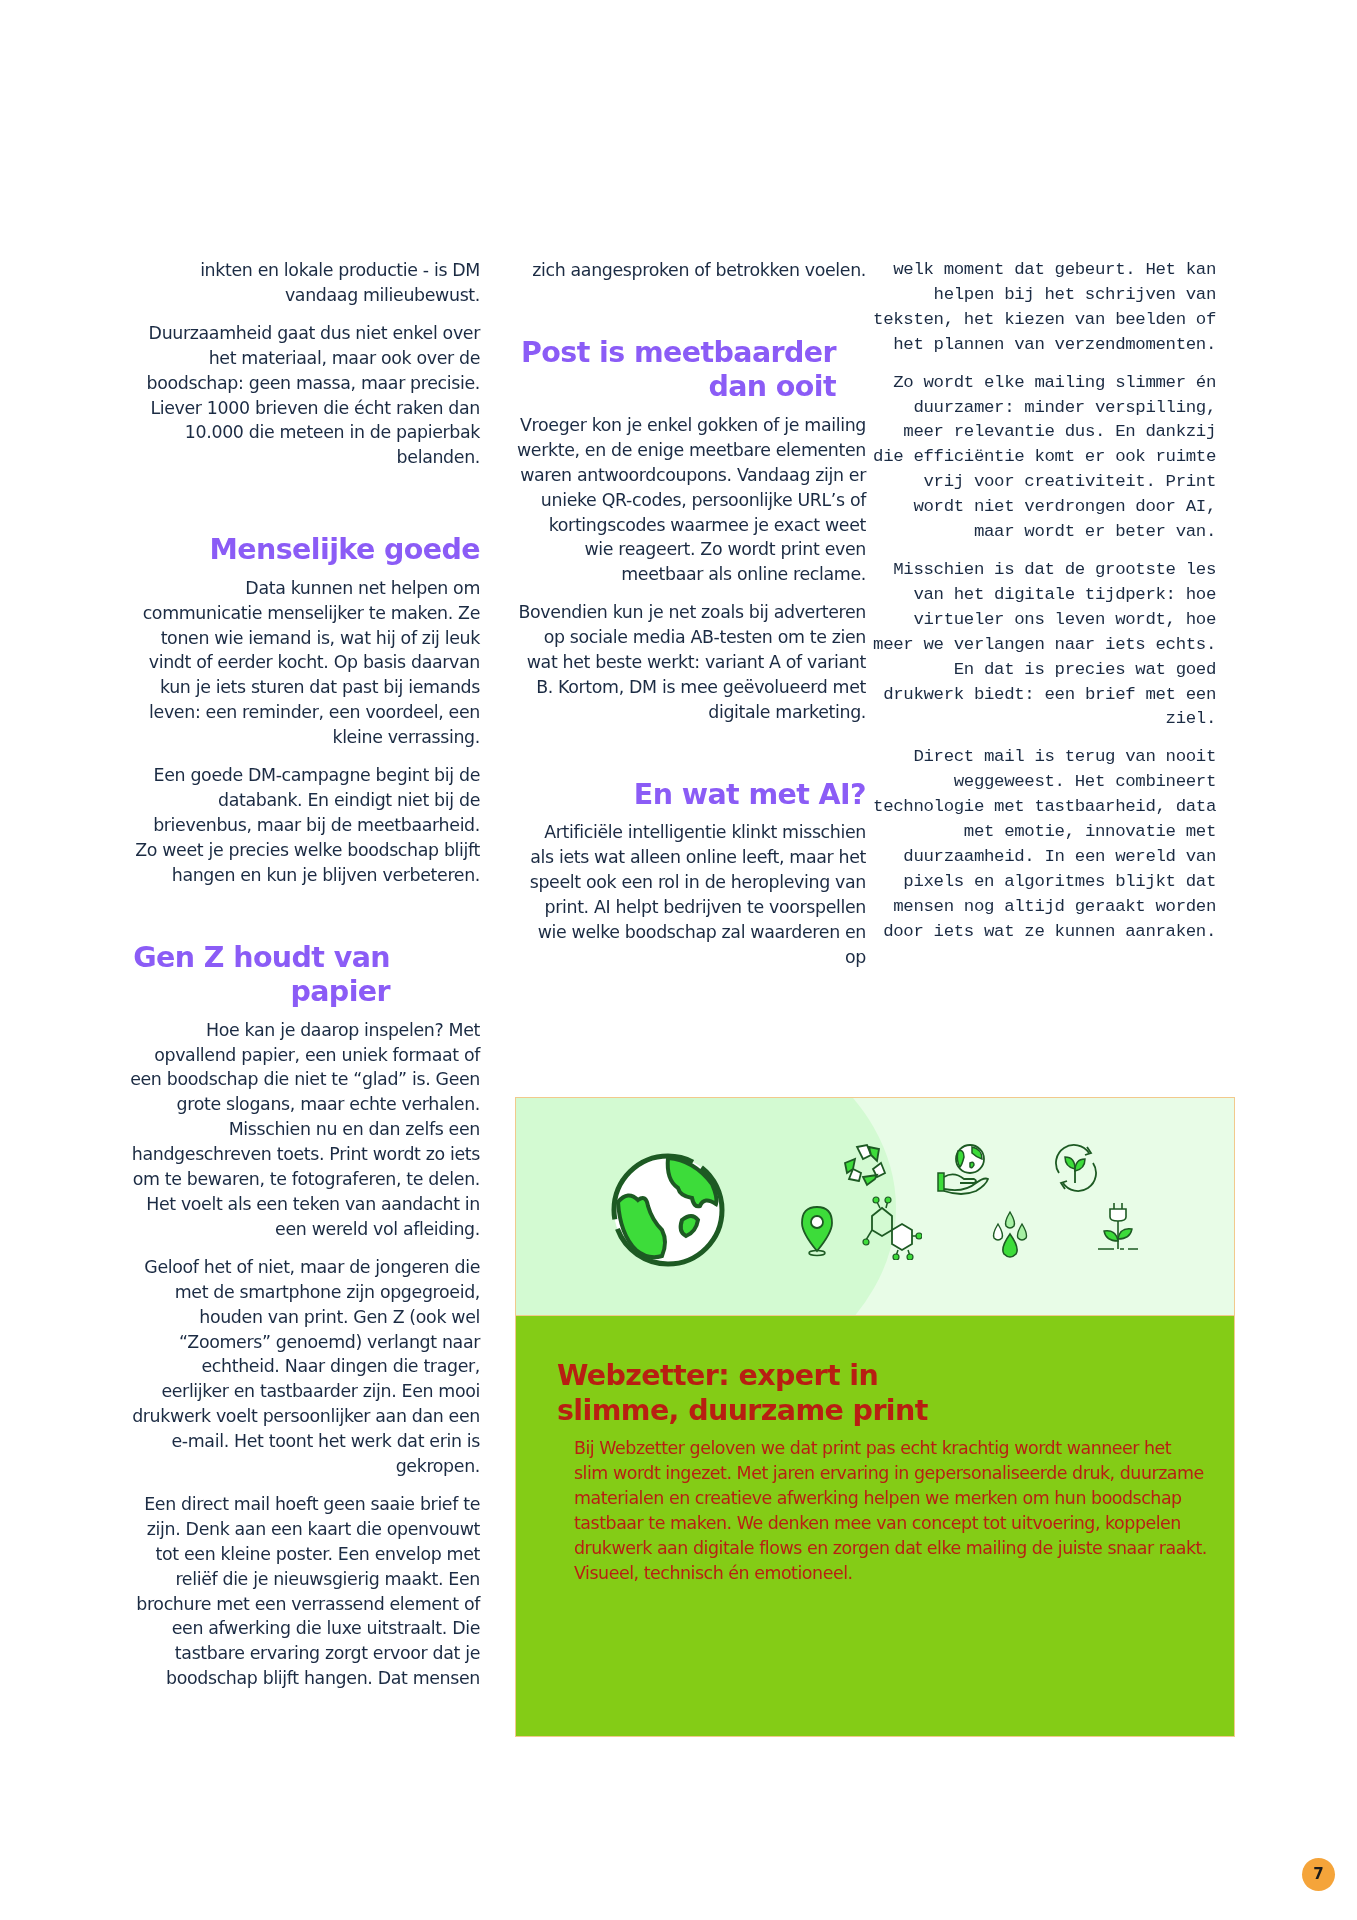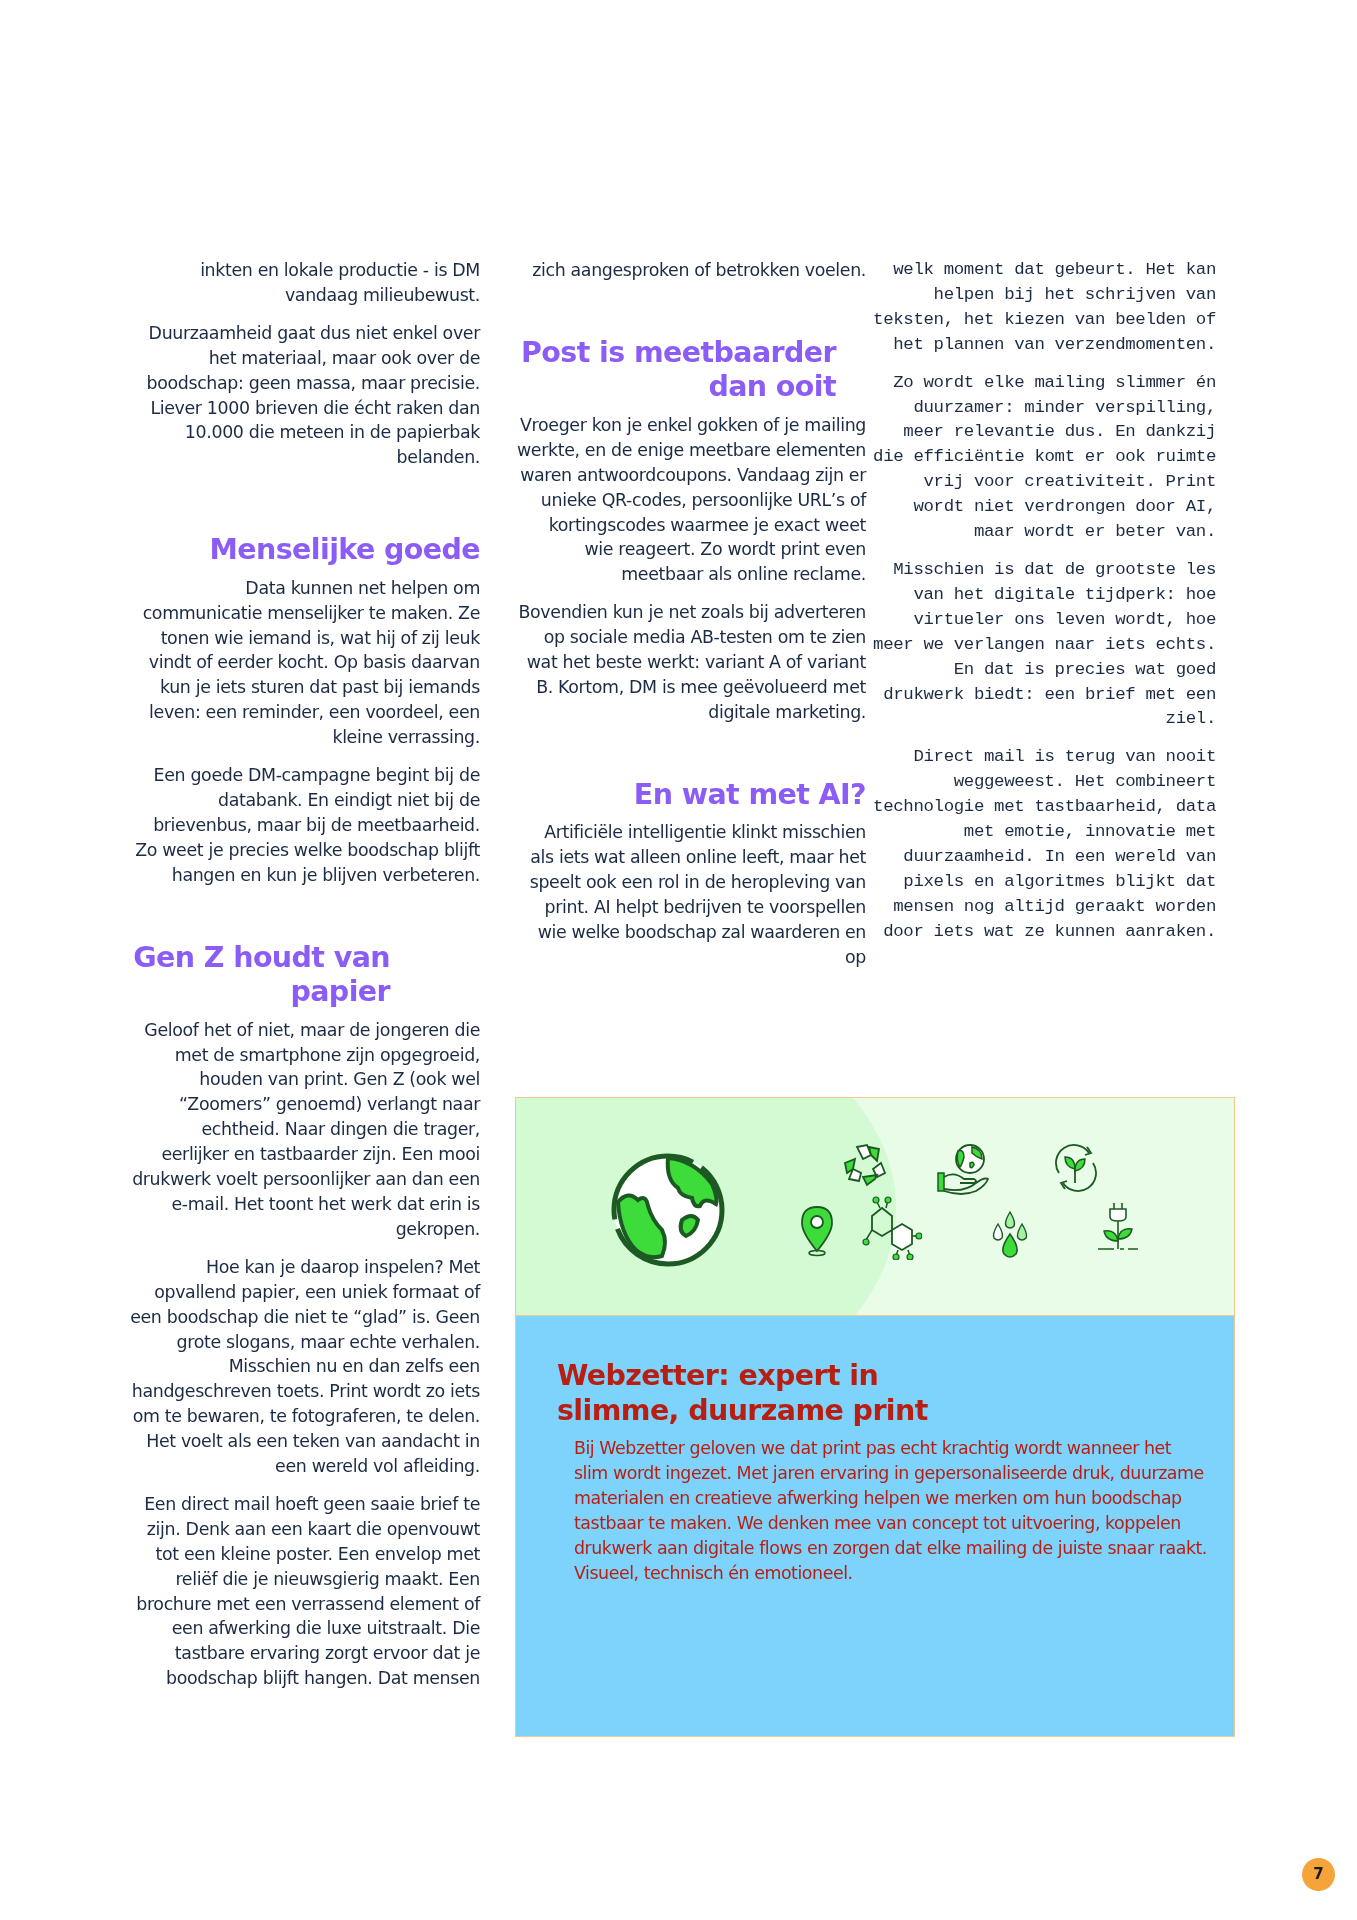--- a/index.html
+++ b/index.html
@@ -38,21 +38,21 @@
       color: #8b5cf6;
     }
     .promo {
       position: absolute;
       left: 515px;
       top: 1097px;
       width: 720px;
       height: 640px;
       border: 1.5px solid #f2c98c;
       box-sizing: border-box;
-      background: #7dd3fc;
+      background: #84cc16;
     }
     .promo-art {
       position: absolute;
       left: 0; top: 0;
       width: 100%;
       height: 217px;
       background: #e8fce7;
       border-bottom: 1.5px solid #f2c98c;
       overflow: hidden;
     }
@@ -105,22 +105,22 @@
 
 <div class="col col-1">
   <p>inkten en lokale productie - is DM vandaag milieubewust.</p>
   <p>Duurzaamheid gaat dus niet enkel over het materiaal, maar ook over de boodschap: geen massa, maar precisie. Liever 1000 brieven die écht raken dan 10.000 die meteen in de papierbak belanden.</p>
   <div style="height:50px"></div>
   <h2 style="margin-bottom:8px">Menselijke goede</h2>
   <p>Data kunnen net helpen om communicatie menselijker te maken. Ze tonen wie iemand is, wat hij of zij leuk vindt of eerder kocht. Op basis daarvan kun je iets sturen dat past bij iemands leven: een reminder, een voordeel, een kleine verrassing.</p>
   <p>Een goede DM-campagne begint bij de databank. En eindigt niet bij de brievenbus, maar bij de meetbaarheid. Zo weet je precies welke boodschap blijft hangen en kun je blijven verbeteren.</p>
   <div style="height:40px"></div>
   <h2 style="margin-bottom:8px;width:260px">Gen Z houdt van papier</h2>
+  <p>Hoe kan je daarop inspelen? Met opvallend papier, een uniek formaat of een boodschap die niet te “glad” is. Geen grote slogans, maar echte verhalen. Misschien nu en dan zelfs een handgeschreven toets. Print wordt zo iets om te bewaren, te fotograferen, te delen. Het voelt als een teken van aandacht in een wereld vol afleiding.</p>
   <p>Geloof het of niet, maar de jongeren die met de smartphone zijn opgegroeid, houden van print. Gen Z (ook wel “Zoomers” genoemd) verlangt naar echtheid. Naar dingen die trager, eerlijker en tastbaarder zijn. Een mooi drukwerk voelt persoonlijker aan dan een e-mail. Het toont het werk dat erin is gekropen.</p>
-  <p>Hoe kan je daarop inspelen? Met opvallend papier, een uniek formaat of een boodschap die niet te “glad” is. Geen grote slogans, maar echte verhalen. Misschien nu en dan zelfs een handgeschreven toets. Print wordt zo iets om te bewaren, te fotograferen, te delen. Het voelt als een teken van aandacht in een wereld vol afleiding.</p>
   <p>Een direct mail hoeft geen saaie brief te zijn. Denk aan een kaart die openvouwt tot een kleine poster. Een envelop met reliëf die je nieuwsgierig maakt. Een brochure met een verrassend element of een afwerking die luxe uitstraalt. Die tastbare ervaring zorgt ervoor dat je boodschap blijft hangen. Dat mensen</p>
 </div>
 
 <div class="col col-2">
   <p>zich aangesproken of betrokken voelen.</p>
   <div style="height:40px"></div>
   <h2 style="margin-bottom:8px;width:320px">Post is meetbaarder dan ooit</h2>
   <p>Vroeger kon je enkel gokken of je mailing werkte, en de enige meetbare elementen waren antwoordcoupons. Vandaag zijn er unieke QR-codes, persoonlijke URL’s of kortingscodes waarmee je exact weet wie reageert. Zo wordt print even meetbaar als online reclame.</p>
   <p>Bovendien kun je net zoals bij adverteren op sociale media AB-testen om te zien wat het beste werkt: variant A of variant B. Kortom, DM is mee geëvolueerd met digitale marketing.</p>
   <div style="height:40px"></div>

